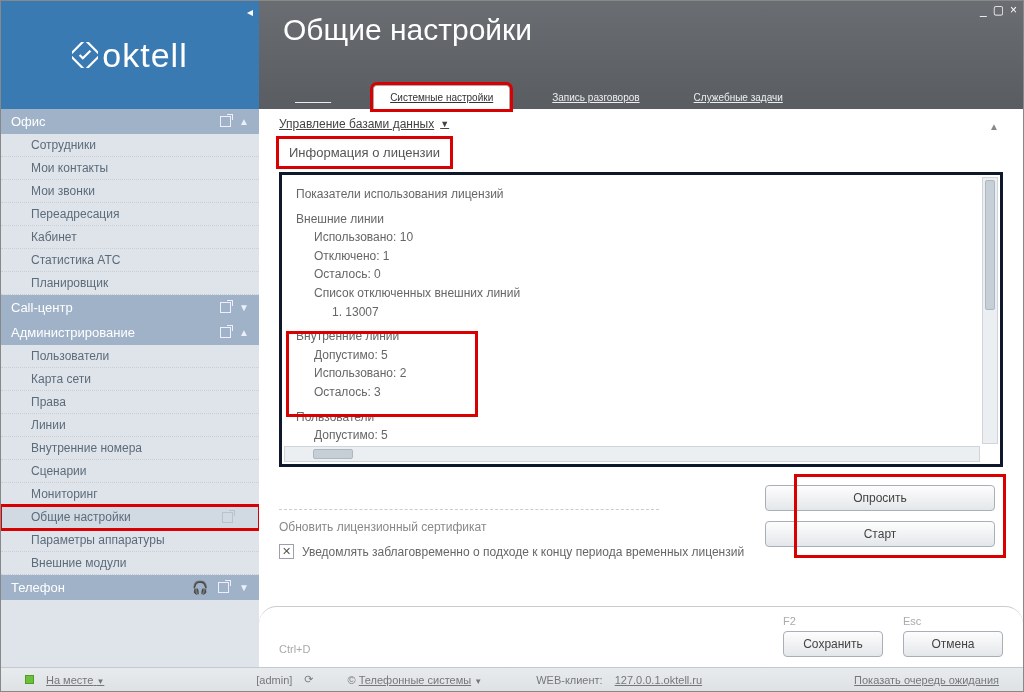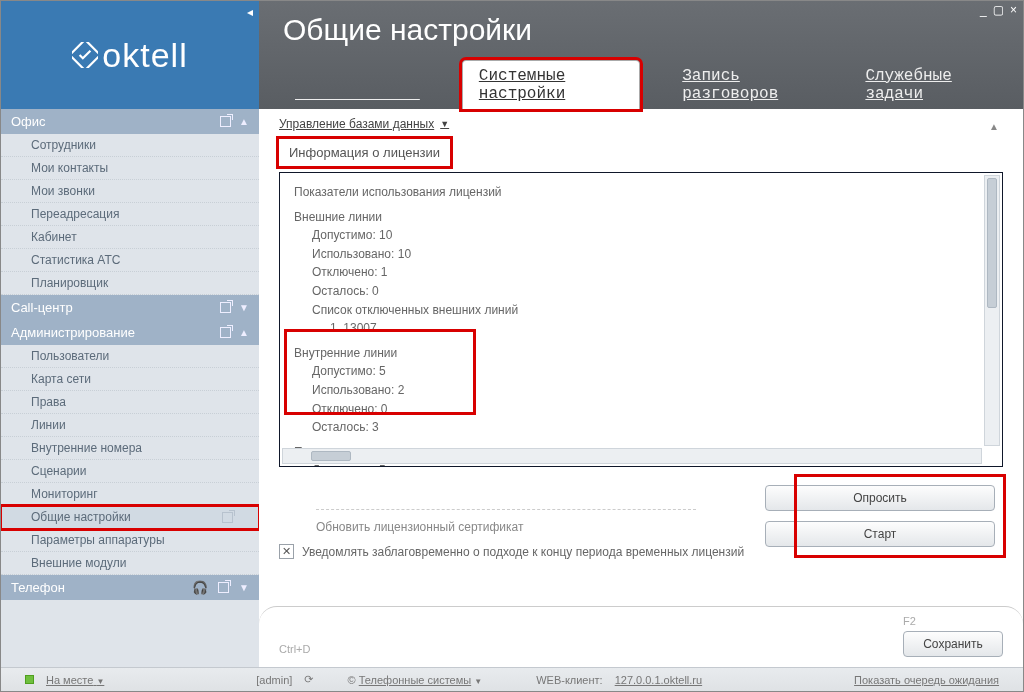--- a/index.html
+++ b/index.html
@@ -27,49 +27,49 @@
   .nav-item:hover .open-ico, .nav-item.vis .open-ico { visibility:visible;}
   .nav-item.selected { background:#d1dae3; }
   .highlight-red { outline:3px solid #d80000; outline-offset:-1px;}
   .tel-hdr .icons { gap:10px;}
 
   
   .main { flex:1; display:flex; flex-direction:column; background:#fff; min-width:0;}
   .hdr { height:108px; background:linear-gradient(#6a6e73,#595d62); color:#fff; position:relative; padding:12px 24px 0 24px;}
   .page-title { font-size:30px; font-weight:400; color:#fff;}
   .tabs { position:absolute; bottom:0; left:24px; right:24px; display:flex; align-items:flex-end; gap:30px; height:32px;}
-  .tab { color:#eee; text-decoration:underline; font-size:16px; padding:6px 12px; cursor:pointer;font-family:Liberation Mono, monospace;}
+  .tab { color:#eee; text-decoration:underline; font-size:10px; padding:6px 12px; cursor:pointer;}
   .tab.first { text-decoration:underline; }
   .tab.active { background:#fff; color:#333; text-decoration:underline; border-radius:4px 4px 0 0; padding:6px 16px; border:1px solid #aaa; border-bottom:none; position:relative;}
   .tab.active.redbox { outline:3px solid #d80000; outline-offset:0;}
   
   .body { flex:1; padding:8px 20px 0 20px; overflow:hidden; display:flex; flex-direction:column; min-height:0;}
   .crumb { font-size:12px; text-decoration:underline; color:#444; margin-bottom:8px; display:inline-flex; align-items:center; gap:6px; cursor:pointer;}
   .crumb .tri { font-size:9px; text-decoration:none;}
   
   .section-title-wrap { display:inline-block; padding:6px 10px; outline:3px solid #d80000; margin-bottom:6px;}
   .section-title { font-size:13px; color:#555;}
   .collapse-arrow-right { float:right; color:#888; font-size:10px; margin-right:4px; margin-top:-18px;}
   
-  .license-pane { border:1px solid #0f172a; height:295px; position:relative; background:#fff; overflow:hidden;}
+  .license-pane { border:3px solid #0f172a; height:295px; position:relative; background:#fff; overflow:hidden;}
   .license-inner { padding:10px 14px; font-size:12px; color:#666; line-height:1.55; height:100%; overflow:hidden;}
   .license-inner .blk { margin-bottom:6px;}
   .license-inner .ind { padding-left:18px;}
   .license-inner .ind2 { padding-left:36px;}
   .redbox2 { position:absolute; left:4px; top:156px; width:192px; height:86px; border:3px solid #d80000; pointer-events:none;}
   .vscroll { position:absolute; right:2px; top:2px; bottom:20px; width:16px; background:#eceff2; border:1px solid #cfd5db;}
   .vscroll .thumb{ position:absolute; top:2px; left:2px; right:2px; height:130px; background:#c6ced6; border:1px solid #aeb8c2; border-radius:2px;}
   .hscroll { position:absolute; left:2px; right:20px; bottom:2px; height:16px; background:#eceff2; border:1px solid #cfd5db;}
   .hscroll .thumb{ position:absolute; left:28px; top:2px; bottom:2px; width:40px; background:#c6ced6; border:1px solid #aeb8c2; border-radius:2px;}
 
   .btn { display:inline-flex; align-items:center; justify-content:center; min-width:100px; height:26px; padding:0 18px; background:linear-gradient(#fdfdfd,#e4e7ea); border:1px solid #a7afb8; border-radius:4px; color:#444; font-size:12px; cursor:pointer;}
   .btn-wide { width:230px;}
   .action-buttons { display:flex; flex-direction:column; gap:10px; align-items:flex-end; margin-top:10px; outline:3px solid #d80000; padding:8px 8px; width:206px; margin-left:auto;}
   
-  .update-row { display:flex; align-items:center; gap:20px; margin-top:6px; border-top:1px dashed #ccc; padding-top:6px;margin-left:37px;}
+  .update-row { display:flex; align-items:center; gap:20px; margin-top:6px; border-top:1px dashed #ccc; padding-top:6px;}
   .update-row .label { color:#888; font-size:12px; flex:0 0 auto; padding-top:4px;}
   
   .notify-row { margin-top:10px; display:flex; align-items:center; gap:8px; font-size:12px; color:#666;}
   .chk { width:15px; height:15px; border:1px solid #9aa1a9; background:#fff; display:inline-flex; align-items:center; justify-content:center; font-size:11px; color:#555;}
 
   .footer-actions { border-top:1px solid #ccc; padding:8px 20px 10px 20px; display:flex; align-items:flex-end; gap:20px; background:#fff;border-radius:18px;}
   .footer-actions .kb { font-size:11px; color:#aaa; margin-bottom:2px;}
   .footer-actions .grp { display:flex; flex-direction:column; gap:2px;}
   .footer-actions .spacer { flex:1;}
   
@@ -227,32 +227,30 @@
             <span class="section-title">Информация о лицензии</span>
           </span>
           <span class="collapse-arrow-right">▲</span>
         </div>
 
         <div class="license-pane">
           <div class="license-inner">
             <div class="blk">Показатели использования лицензий</div>
             <div class="blk">
               <div>Внешние линии</div>
-              <div class="ind">Допустимо: 10</div>
               <div class="ind">Использовано: 10</div>
               <div class="ind">Отключено: 1</div>
               <div class="ind">Осталось: 0</div>
               <div class="ind">Список отключенных внешних линий</div>
               <div class="ind2">1. 13007</div>
             </div>
             <div class="blk">
               <div>Внутренние линии</div>
               <div class="ind">Допустимо: 5</div>
               <div class="ind">Использовано: 2</div>
-              <div class="ind">Отключено: 0</div>
               <div class="ind">Осталось: 3</div>
             </div>
             <div class="blk">
               <div>Пользователи</div>
               <div class="ind">Допустимо: 5</div>
             </div>
           </div>
           <div class="redbox2"></div>
           <div class="vscroll">
               <div class="thumb"></div>
@@ -280,20 +278,24 @@
       </div>
 
       <div class="footer-actions">
         <div class="grp">
           <span class="kb">Ctrl+D</span>
         </div>
         <div class="spacer"></div>
         <div class="grp">
           <span class="kb">F2</span>
           <div class="btn">Сохранить</div>
+        </div>
+        <div class="grp">
+          <span class="kb">Esc</span>
+          <div class="btn">Отмена</div>
         </div>
       </div>
     </div>
   </div>
 
   <div class="status">
     <span class="presence-dot"></span>
     <span class="link"><span>На месте</span> <span class="tiny-tri">▼</span></span>
     <span class="grow"></span>
     <span>[admin]</span>

